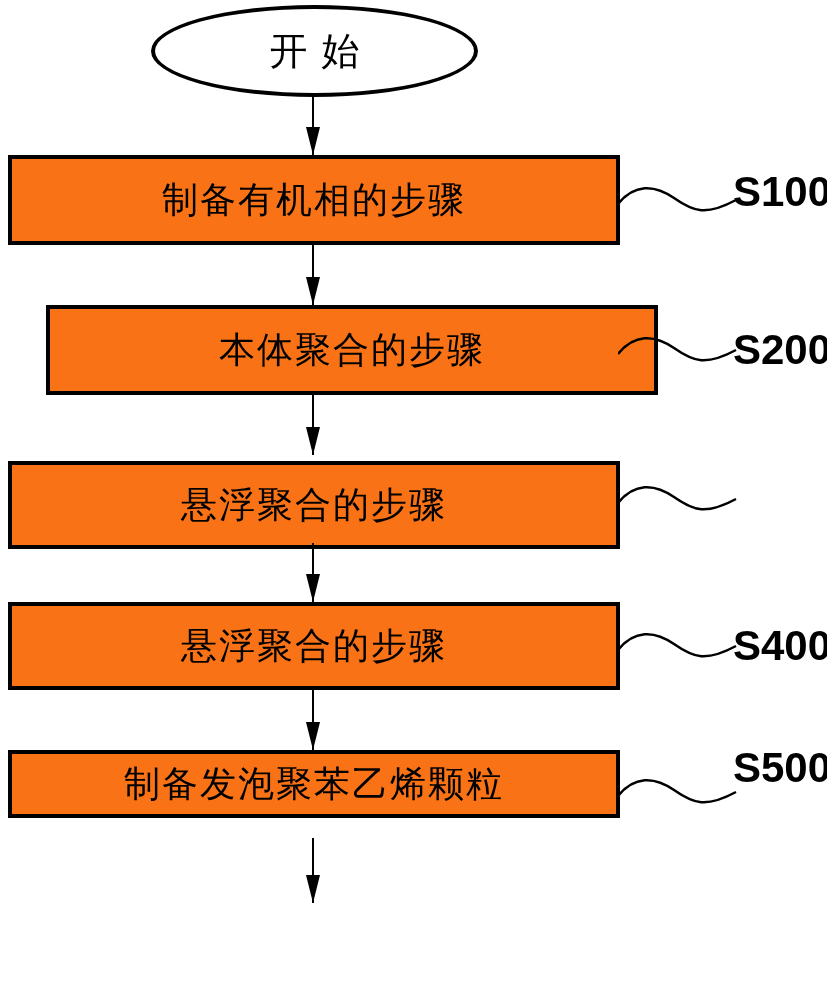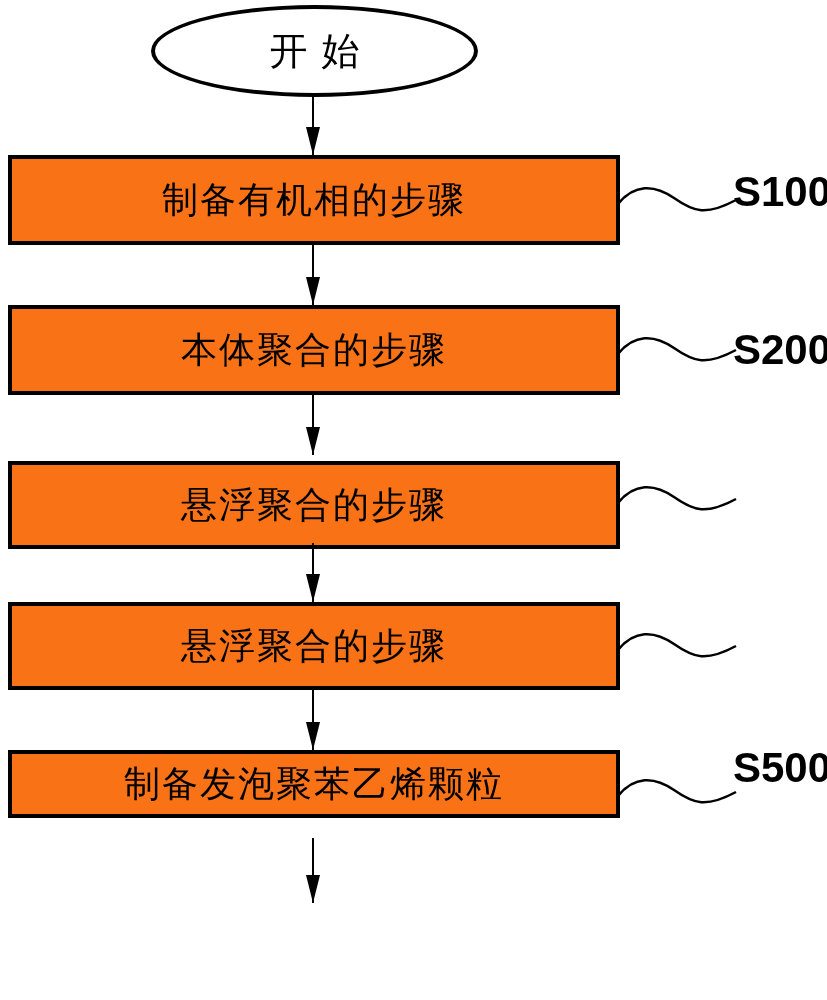--- a/index.html
+++ b/index.html
@@ -42,21 +42,21 @@
     border: 4px solid #000000;
     background: #f97316;
     display: flex;
     align-items: center;
     justify-content: center;
     font-size: 36px;
     letter-spacing: 2px;
     color: #000000;
   }
   .box1 { top: 155px; height: 90px; }
-  .box2 { top: 305px; height: 90px; }
+  .box2 { top: 305px; height: 90px; margin-left: 38px; }
   .box3 { top: 461px; height: 88px; }
   .box4 { top: 602px; height: 88px; }
   .box5 { top: 750px; height: 68px; }
 
   
   .arrow {
     position: absolute;
     left: 312px;
     width: 2px;
     background: #000000;
@@ -149,20 +149,21 @@
   </svg>
 
   <div class="arrow arrow4"></div>
 
   <div class="process-box box4">
     <span>悬浮聚合的步骤</span>
   </div>
   <svg class="squiggle sq4" viewBox="0 0 120 44">
     <path d="M0,26 C16,6 36,6 56,20 S88,38 118,22" fill="none" stroke="#000000" stroke-width="2.5"></path>
   </svg>
+  <div class="step-tag tag4">S400</div>
 
   <div class="arrow arrow5"></div>
 
   <div class="process-box box5">
     <span>制备发泡聚苯乙烯颗粒</span>
   </div>
   <svg class="squiggle sq5" viewBox="0 0 120 44">
     <path d="M0,26 C16,6 36,6 56,20 S88,38 118,22" fill="none" stroke="#000000" stroke-width="2.5"></path>
   </svg>
   <div class="step-tag tag5">S500</div>

